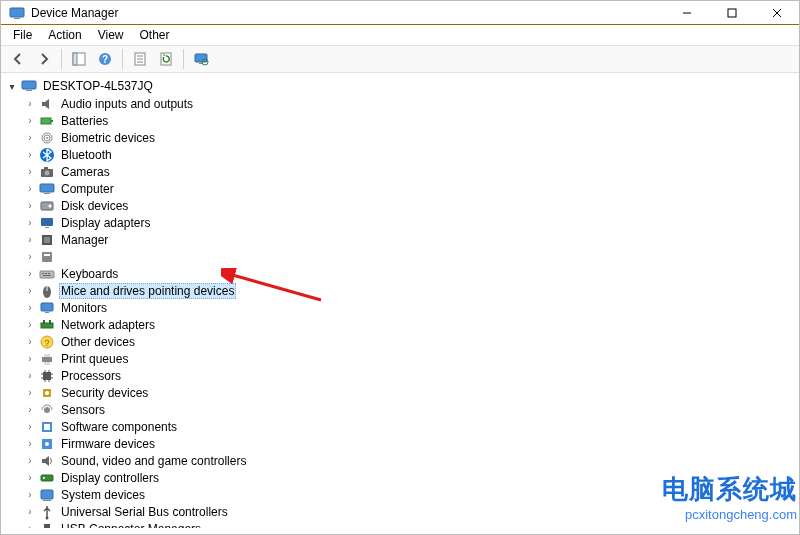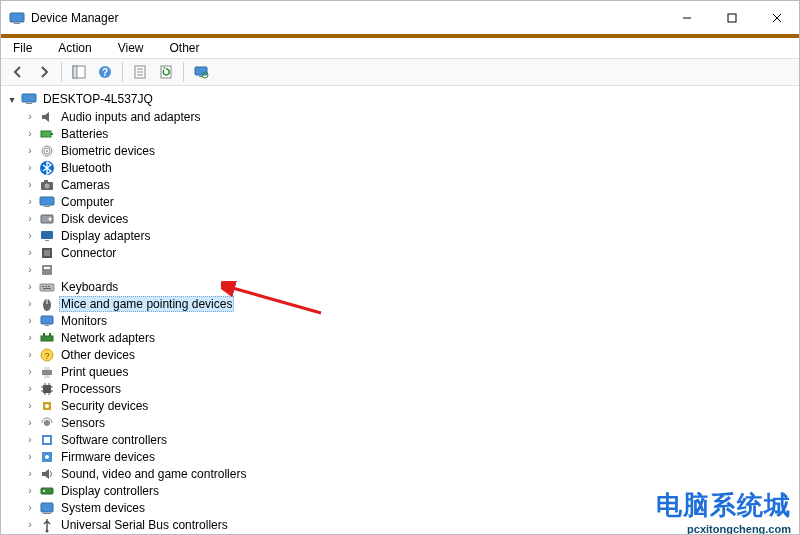--- a/index.html
+++ b/index.html
@@ -7,26 +7,26 @@
     margin: 0;
     font-family: "Segoe UI", Tahoma, sans-serif;
     font-size: 12px;
     background: #fff;
     width: 800px;
     height: 535px;
     overflow: hidden;
     border: 1px solid #bbb;
   }
   .titlebar {
-    height: 37px;
+    height: 24px;
     display: flex;
     align-items: center;
     padding: 0 0 0 8px;
     background: #fff;
-    border-bottom: 4px solid #a16207;
+    border-bottom: 1px solid #a16207;
   }
   .titlebar .app-icon {
     width: 16px; height: 16px; margin-right: 6px;
     display: inline-flex; align-items: center; justify-content: center;
   }
   .titlebar .title { flex: 1; font-size: 12px; color: #000; }
   .winbtns { display: flex; height: 100%; }
   .winbtn {
     width: 45px; height: 100%;
     display: flex; align-items: center; justify-content: center;
@@ -34,21 +34,20 @@
     font-size: 10px; color: #000;
   }
 
   .menubar {
     height: 20px;
     display: flex;
     align-items: center;
     padding: 0 4px;
     font-size: 12px;
     background: #fff;
-    gap: 10px;
   }
   .menubar .menu-item { padding: 2px 8px; }
 
   .toolbar {
     height: 28px;
     display: flex;
     align-items: center;
     padding: 0 4px;
     gap: 0;
     border-top: 1px solid #e0e0e0;
@@ -110,32 +109,32 @@
   .arrow {
     position: absolute;
     left: 220px;
     top: 195px;
     pointer-events: none;
   }
 
   
   .watermark {
     position: absolute;
-    right: 8px; bottom: 6px;
+    right: 2px; bottom: 6px;
     text-align: right;
     pointer-events: none;
   }
   .watermark .cn {
     font-size: 26px; font-weight: 700;
     color: #1e6fd9;
     text-shadow: 1px 1px 0 #fff, -1px 1px 0 #fff;
     letter-spacing: 1px;
   }
   .watermark .url {
-    font-size: 11px; color: #0c4a6e; font-weight: 700;
+    font-size: 13px; color: #3b82f6; font-weight: 400;
     text-shadow: 1px 1px 0 #fff;
   }
 </style>
 </head>
 <body>
 
 <div class="titlebar">
   <span class="app-icon">
     <svg viewBox="0 0 16 16">
         <rect x="1" y="3" width="14" height="9" rx="1" fill="#4a90d9" stroke="#2d6aa8"></rect>
@@ -232,21 +231,21 @@
     <span class="node-label">DESKTOP-4L537JQ</span>
   </div>
   <div id="tree-items">
       <div class="row">
         <span class="expander" style="transform: none;">›</span>
         <span class="node-icon">
           <svg viewBox="0 0 16 16">
             <path d="M3 6h3l4-3v10l-4-3H3z" fill="#666"></path>
           </svg>
         </span>
-        <span class="node-label">Audio inputs and adapters</span>
+        <span class="node-label">Audio inputs and outputs</span>
       </div>
       <div class="row">
         <span class="expander" style="transform: none;">›</span>
         <span class="node-icon">
           <svg viewBox="0 0 16 16">
             <rect x="2" y="5" width="10" height="6" fill="#4caf50" stroke="#2e7d32"></rect>
             <rect x="12" y="7" width="2" height="2" fill="#2e7d32"></rect>
           </svg>
         </span>
         <span class="node-label">Batteries</span>
@@ -314,21 +313,21 @@
         <span class="node-label">Display adapters</span>
       </div>
       <div class="row">
         <span class="expander" style="transform: none;">›</span>
         <span class="node-icon">
           <svg viewBox="0 0 16 16">
             <rect x="3" y="3" width="10" height="10" fill="#555"></rect>
             <rect x="5" y="5" width="6" height="6" fill="#888"></rect>
           </svg>
         </span>
-        <span class="node-label">Connector</span>
+        <span class="node-label">Manager</span>
       </div>
       <div class="row">
         <span class="expander" style="transform: none;">›</span>
         <span class="node-icon">
           <svg viewBox="0 0 16 16">
             <rect x="3" y="3" width="10" height="10" rx="1" fill="#888"></rect>
             <rect x="5" y="5" width="6" height="2" fill="#fff"></rect>
           </svg>
         </span>
       </div>
@@ -346,21 +345,21 @@
         <span class="node-label">Keyboards</span>
       </div>
       <div class="row">
         <span class="expander" style="transform: none;">›</span>
         <span class="node-icon">
           <svg viewBox="0 0 16 16">
             <ellipse cx="8" cy="9" rx="4" ry="6" fill="#666"></ellipse>
             <line x1="8" y1="3" x2="8" y2="8" stroke="#fff"></line>
           </svg>
         </span>
-        <span class="node-label selected">Mice and game pointing devices</span>
+        <span class="node-label selected">Mice and drives pointing devices</span>
       </div>
       <div class="row">
         <span class="expander" style="transform: none;">›</span>
         <span class="node-icon">
           <svg viewBox="0 0 16 16">
             <rect x="2" y="3" width="12" height="8" rx="1" fill="#4a90d9" stroke="#2d6aa8"></rect>
             <rect x="6" y="12" width="4" height="1" fill="#888"></rect>
           </svg>
         </span>
         <span class="node-label">Monitors</span>
@@ -435,21 +434,21 @@
         <span class="node-label">Sensors</span>
       </div>
       <div class="row">
         <span class="expander" style="transform: none;">›</span>
         <span class="node-icon">
           <svg viewBox="0 0 16 16">
             <rect x="3" y="3" width="10" height="10" fill="#4a90d9"></rect>
             <rect x="5" y="5" width="6" height="6" fill="#fff"></rect>
           </svg>
         </span>
-        <span class="node-label">Software controllers</span>
+        <span class="node-label">Software components</span>
       </div>
       <div class="row">
         <span class="expander" style="transform: none;">›</span>
         <span class="node-icon">
           <svg viewBox="0 0 16 16">
             <rect x="3" y="3" width="10" height="10" fill="#4a90d9"></rect>
             <circle cx="8" cy="8" r="2" fill="#fff"></circle>
           </svg>
         </span>
         <span class="node-label">Firmware devices</span>

